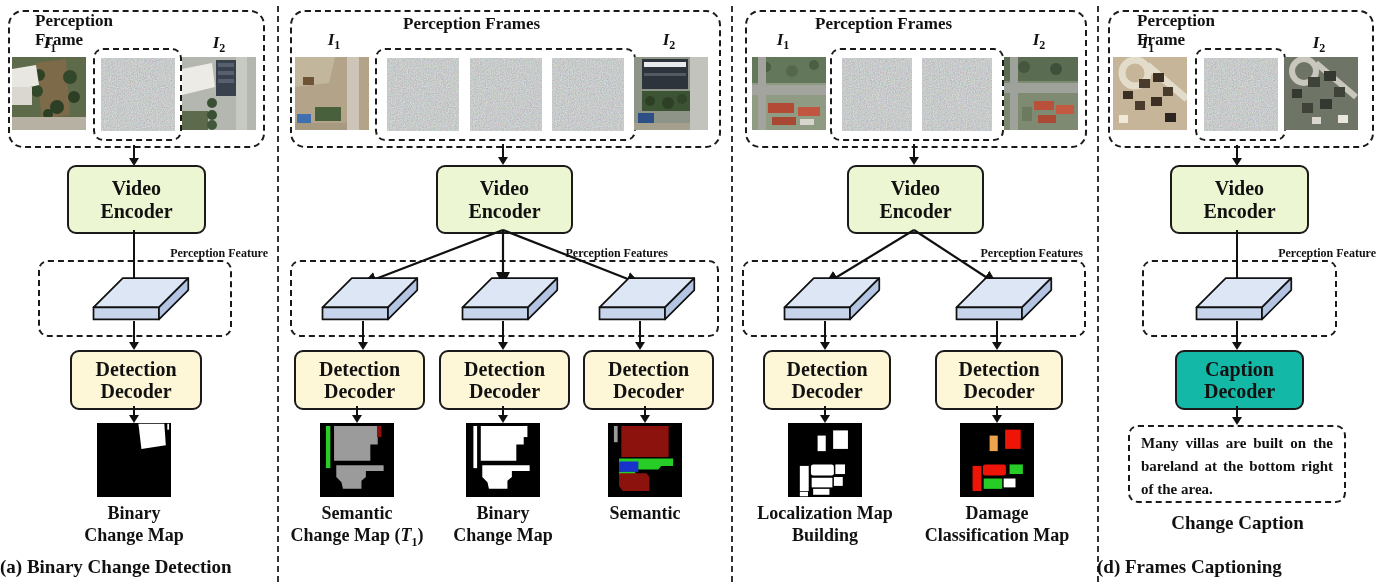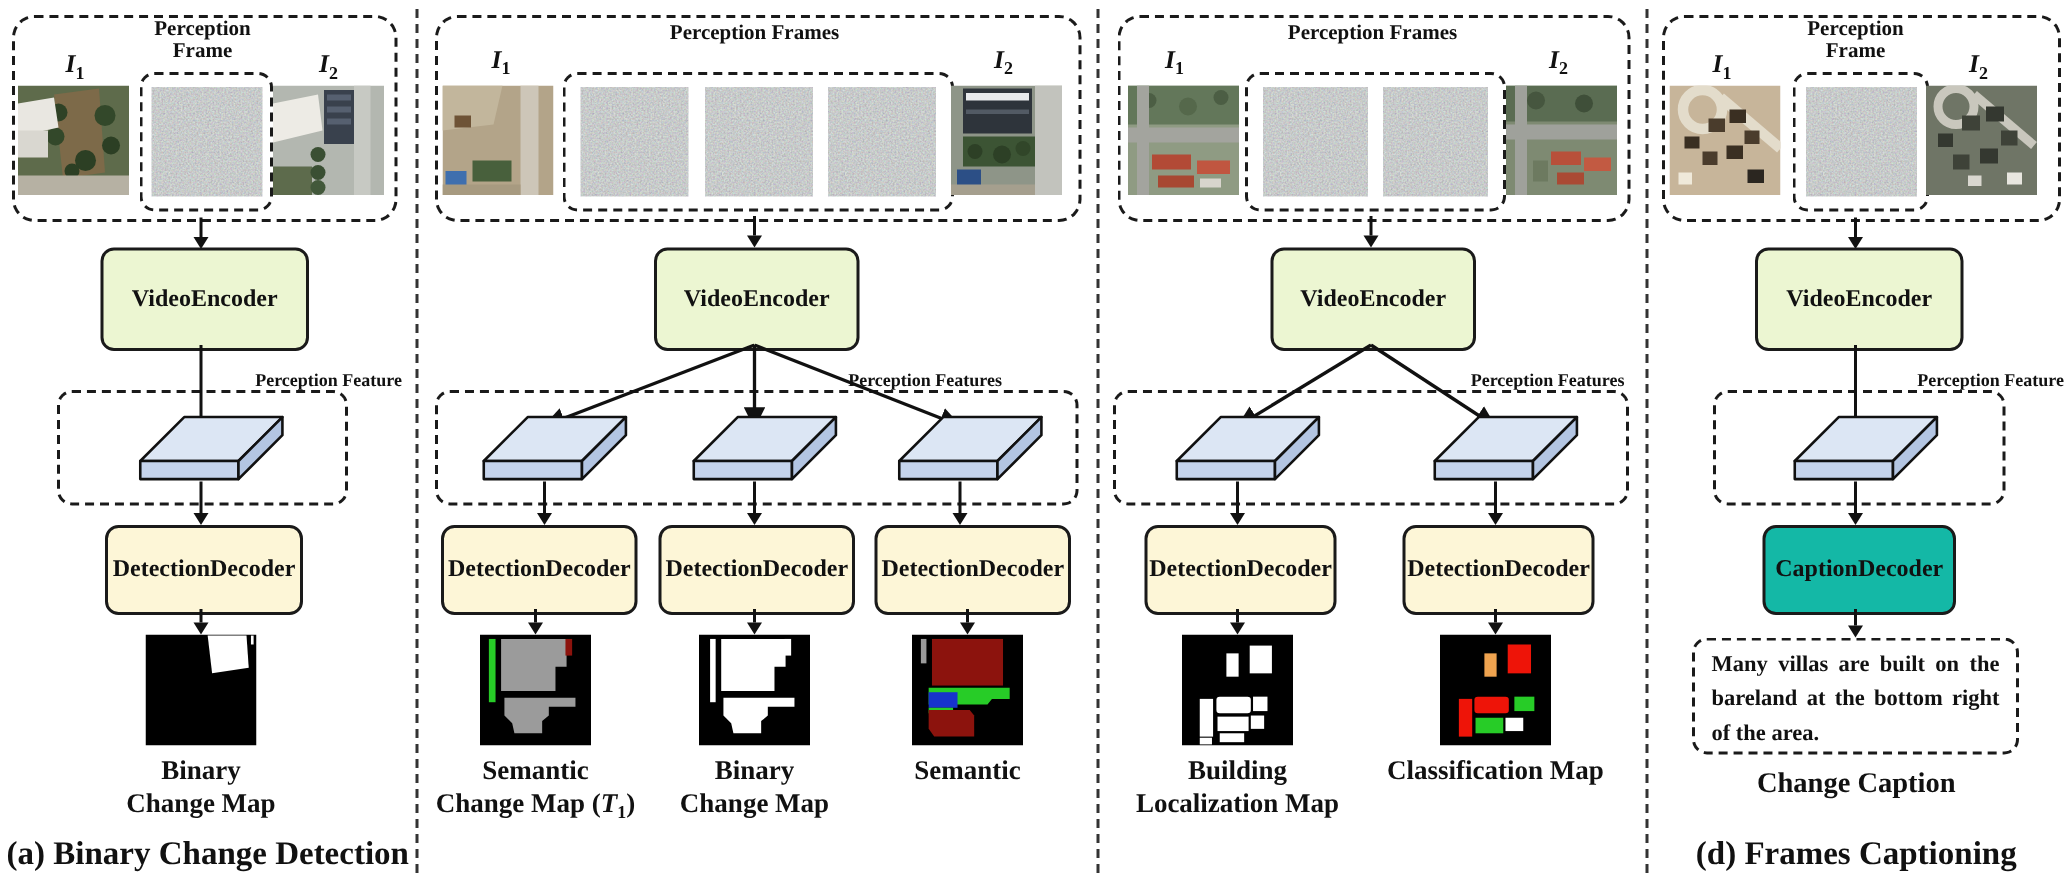--- a/index.html
+++ b/index.html
@@ -7,39 +7,39 @@
        font-family:"Liberation Serif","DejaVu Serif",serif;font-weight:bold;color:#111}
   .panel{position:absolute;top:0;height:588px}
   .p-a{left:0;width:277px}
   .p-b{left:277px;width:454px}
   .p-c{left:731px;width:366px}
   .p-d{left:1097px;width:281px}
   .divider{position:absolute;top:6px;bottom:6px;width:0;border-left:2px dashed #333}
   .iobox{position:absolute;border:2px dashed #1a1a1a;border-radius:15px}
   .innerdash{position:absolute;border:2px dashed #1a1a1a;border-radius:10px;
              display:flex;align-items:center;justify-content:space-evenly}
-  .ptitle{position:absolute;text-align:center;font-size:14px;line-height:1.1;white-space:nowrap}
+  .ptitle{position:absolute;font-size:17px;line-height:1.1;white-space:nowrap}
   .ilabel{position:absolute;width:40px;text-align:center;font-size:17px;font-style:italic}
   .ilabel sub{font-style:normal;font-size:12px}
   .photo{position:absolute;width:74px;height:73px;display:block}
   .noiseimg{display:block}
-  .box{position:absolute;border:2px solid #1a1a1a;border-radius:9px;display:flex;flex-direction:row;
-       align-items:center;justify-content:center;text-align:center;font-size:16px;line-height:1.12}
+  .box{position:absolute;border:2px solid #1a1a1a;border-radius:9px;display:flex;flex-direction:column;
+       align-items:center;justify-content:center;text-align:center;font-size:20px;line-height:1.12}
   .enc{background:#ecf6d2}
   .dec{background:#fdf6d7}
   .capdec{background:#14b8a6}
   .featlabel{position:absolute;top:246px;font-size:12px;white-space:nowrap}
   .featbox{position:absolute;top:260px;height:73px;border:2px dashed #1a1a1a;border-radius:10px}
   .slab{position:absolute;top:272px;width:112px;height:50px}
   .map{position:absolute;top:423px;width:74px;height:74px;display:block}
   .map-b{width:76px}
   .olabel{position:absolute;top:503px;width:220px;text-align:center;font-size:18px;line-height:1.2;white-space:nowrap}
   .olabel i{font-style:italic}
   .olabel sub{font-size:12px}
-  .pcap{position:absolute;top:556px;left:0;right:0;text-align:center;font-size:22px;white-space:nowrap}
+  .pcap{position:absolute;top:556px;left:0;right:0;text-align:left;font-size:19px;white-space:nowrap}
   .arr{position:absolute;width:0;border-left:2.4px solid #111}
   .arr::after{content:"";position:absolute;bottom:-8px;left:-6.2px;width:0;height:0;
               border-left:5px solid transparent;border-right:5px solid transparent;border-top:8px solid #111}
   .fan{position:absolute;left:0;top:229px;height:64px}
   .capbox{position:absolute;border:2px dashed #1a1a1a;border-radius:10px;font-size:15px;line-height:1.52;
           text-align:justify;padding:5px 11px}
   .cclabel{position:absolute;top:512px;left:0;right:0;text-align:center;font-size:19px}
 </style>
 </head>
 <body>
@@ -353,24 +353,25 @@
       <rect width="100" height="100" fill="#000"></rect>
       <rect x="40" y="17" width="11" height="21" fill="#efa34f"></rect>
       <rect x="61" y="9" width="21" height="26" fill="#ee1408"></rect>
       <rect x="17" y="58" width="12" height="34" fill="#ee1408"></rect>
       <rect x="31" y="56" width="31" height="15" rx="3" fill="#ee1408"></rect>
       <rect x="67" y="56" width="18" height="13" fill="#27cc27"></rect>
       <rect x="32" y="75" width="25" height="14" fill="#27cc27"></rect>
       <rect x="59" y="75" width="16" height="12" fill="#fff"></rect>
     </svg>
     <div class="olabel" style="left:-16px">
+      <div>Localization Map</div>
       <div>Building</div>
-      <div>Localization Map</div>
     </div>
     <div class="olabel" style="left:156px">
+      <div>Damage</div>
       <div>Classification Map</div>
     </div>
   </div>
   <div class="divider" style="left:1097px"></div>
 
   <div class="panel p-d">
     <div class="iobox" style="left:11px;top:10px;width:262px;height:134px"></div>
     <div class="ptitle" style="left:40px;top:12px;width:200px">
       <div>Perception</div>
       <div>Frame</div>

